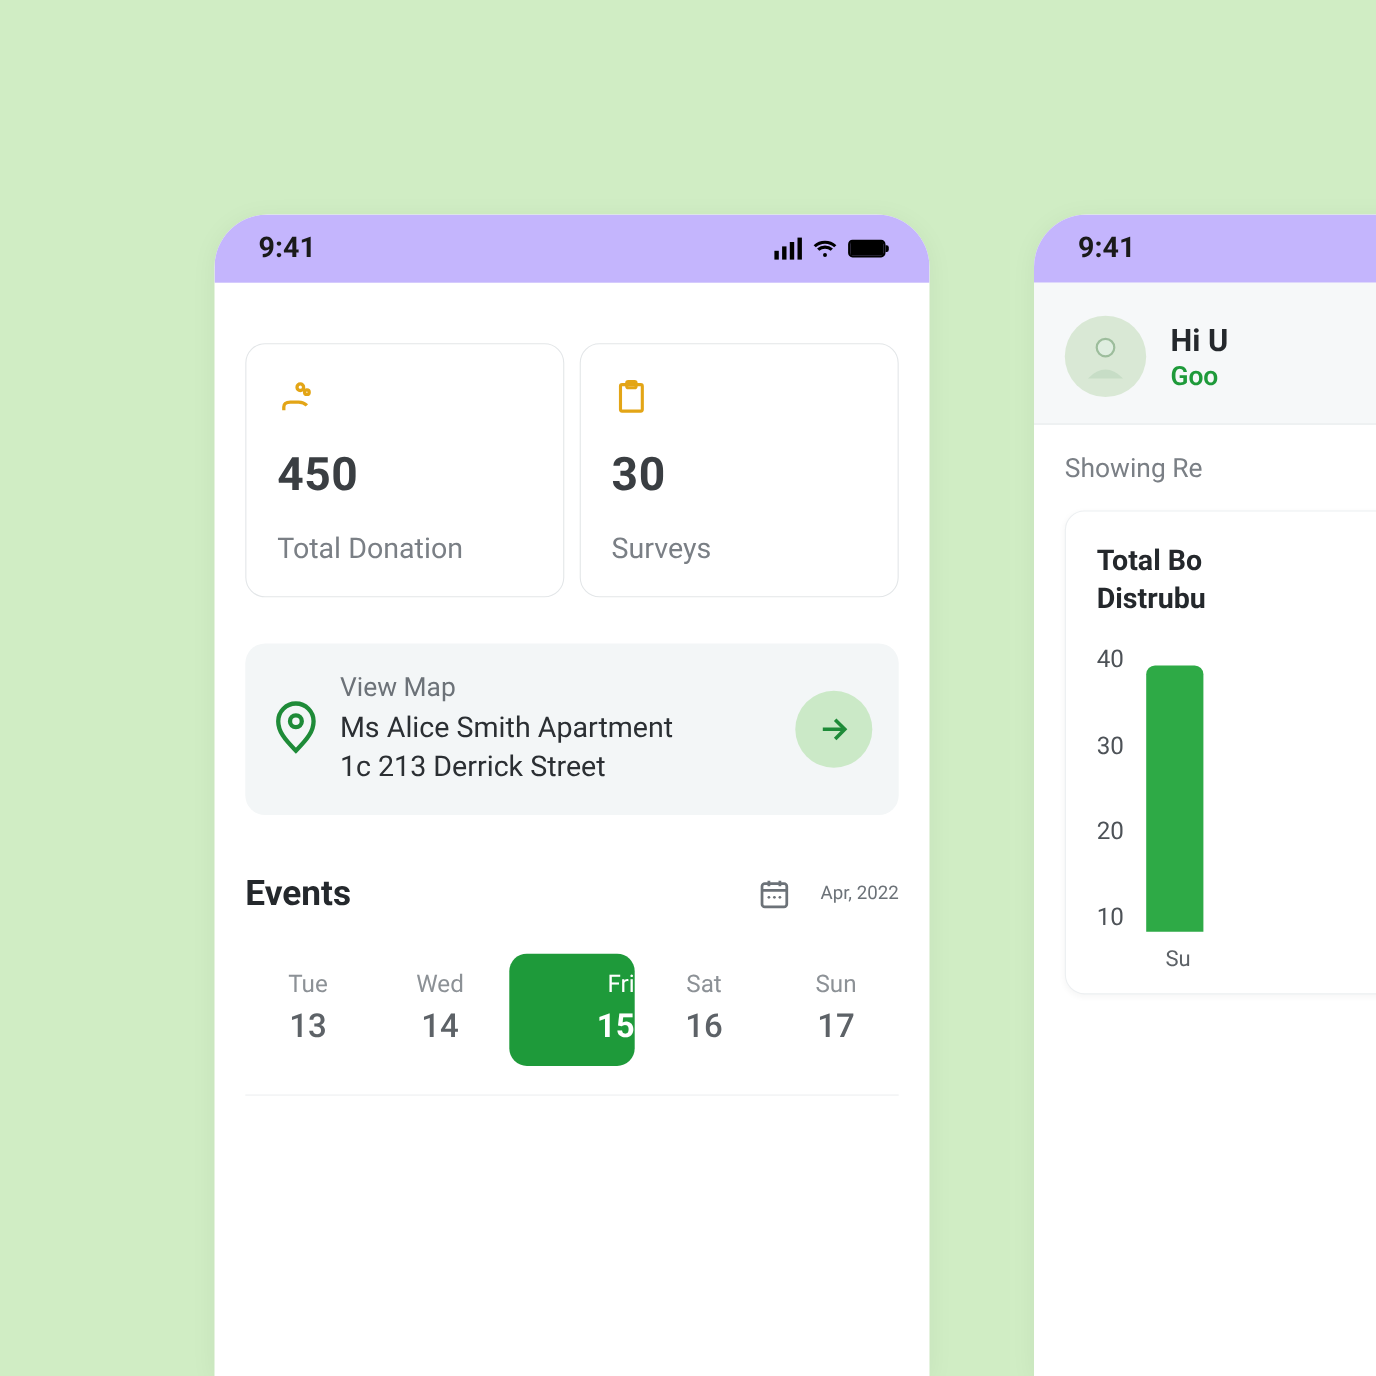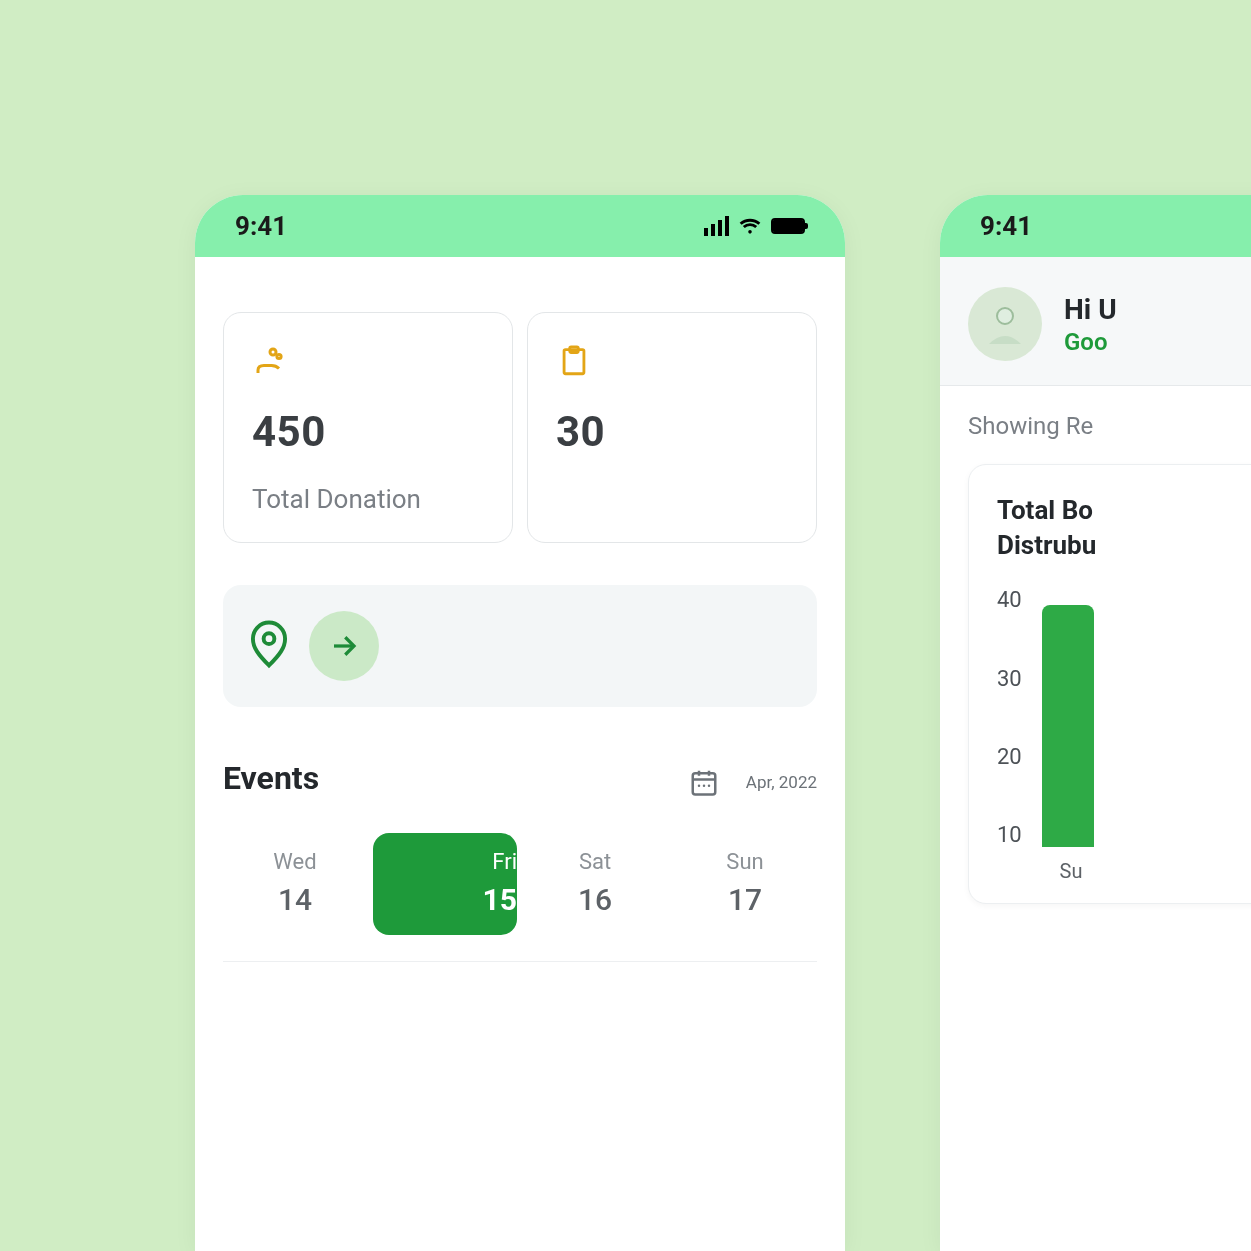--- a/index.html
+++ b/index.html
@@ -27,21 +27,21 @@
     height: 1056px;
   }
   .phone-2 {
     left: 940px;
     top: 195px;
     width: 650px;
     height: 1056px;
   }
 
   .status-bar {
-    background: #86efac;
+    background: #c4b5fd;
     height: 62px;
     display: flex;
     align-items: center;
     justify-content: space-between;
     padding: 0 40px;
   }
   .status-time {
     font-size: 26px;
     font-weight: 700;
     color: #1a1a1a;
@@ -96,21 +96,21 @@
     width:70px; height:70px; border-radius:50%;
     background:#cbe9c7;
     display:flex; align-items:center; justify-content:center;
     color:#1e8b38;
     flex-shrink:0;
   }
 
   .events-header {
     margin-top:52px;
     display:flex;
-    align-items:flex-end;
+    align-items:center;
     justify-content:space-between;
   }
   .events-title { font-size:32px; font-weight:700; color:#24282c; }
   .events-month { display:flex; align-items:center; gap:27px; color:#6c7278; font-size:17px; }
 
   .week {
     margin-top:36px;
     display:flex;
     justify-content:space-between;
     gap:6px;
@@ -213,29 +213,35 @@
         <div class="metric-label">Total Donation</div>
       </div>
       <div class="metric-card">
         <div class="mic">
           <svg width="34" height="34" viewBox="0 0 24 24" fill="none" stroke="currentColor" stroke-width="2">
               <rect x="5" y="4" width="14" height="17" rx="1"></rect>
               <rect x="9" y="2" width="6" height="4" rx="1"></rect>
             </svg>
         </div>
         <div class="metric-value">30</div>
+        <div class="metric-label">Surveys</div>
       </div>
     </div>
 
     <div class="map-card">
       <div class="loc-icon">
         <svg width="44" height="50" viewBox="0 0 24 28" fill="none" stroke="currentColor" stroke-width="2.2">
             <path d="M12 26 c-6-6-9-10-9-15 a9 9 0 0 1 18 0 c0 5-3 9-9 15z"></path>
             <circle cx="12" cy="11" r="3"></circle>
           </svg>
+      </div>
+      <div class="map-text">
+        <div class="map-title">View Map</div>
+        <div class="map-addr">Ms Alice Smith Apartment</div>
+        <div class="map-addr">1c 213 Derrick Street</div>
       </div>
       <div class="arrow-btn">
         <svg width="30" height="30" viewBox="0 0 24 24" fill="none" stroke="currentColor" stroke-width="2.6">
             <path d="M4 12 h15"></path>
             <path d="M13 5 l7 7 -7 7"></path>
           </svg>
       </div>
     </div>
 
     <div class="events-header">
@@ -248,20 +254,24 @@
             <circle cx="8" cy="15" r="1" fill="#6c7278" stroke="none"></circle>
             <circle cx="12" cy="15" r="1" fill="#6c7278" stroke="none"></circle>
             <circle cx="16" cy="15" r="1" fill="#6c7278" stroke="none"></circle>
           </svg>
         <span>Apr, 2022</span>
       </div>
     </div>
 
     <div class="week" id="week">
         <div class="day">
+          <div class="dow">Tue</div>
+          <div class="dnum">13</div>
+        </div>
+        <div class="day">
           <div class="dow">Wed</div>
           <div class="dnum">14</div>
         </div>
         <div class="day selected">
           <div class="dow">Fri</div>
           <div class="dnum">15</div>
         </div>
         <div class="day">
           <div class="dow">Sat</div>
           <div class="dnum">16</div>

